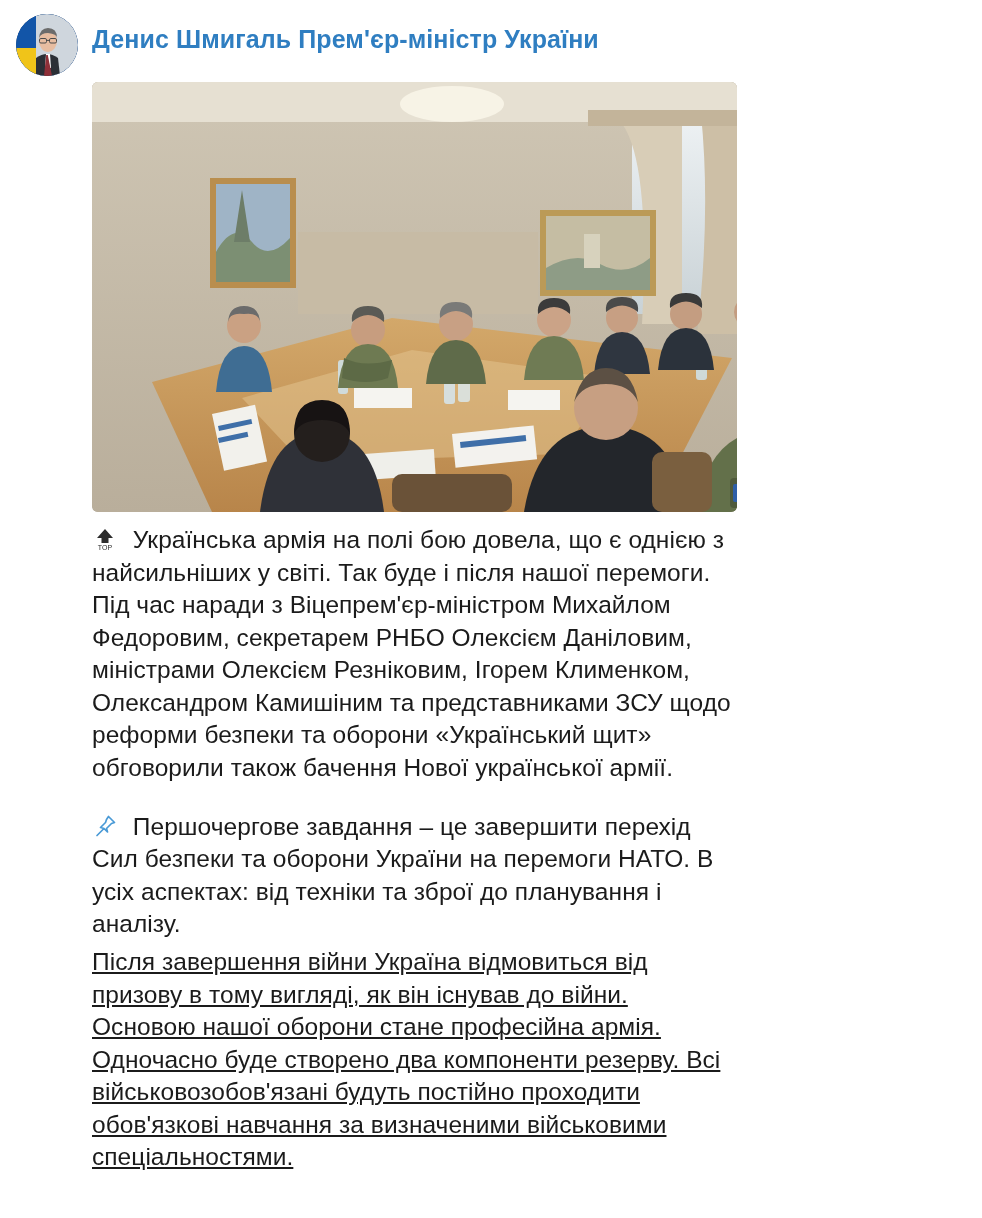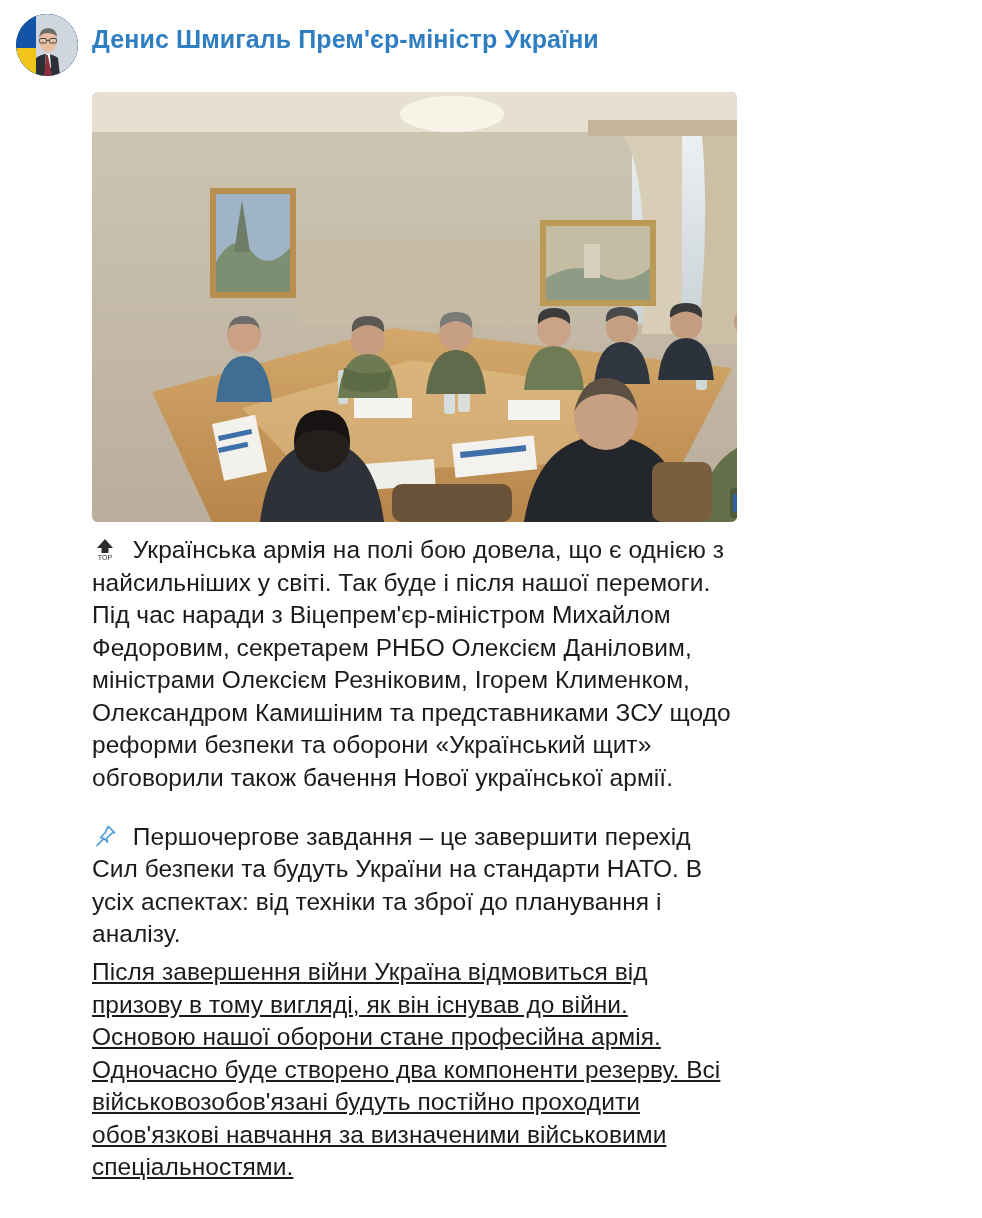--- a/index.html
+++ b/index.html
@@ -41,21 +41,21 @@
     font-size: 25px;
     font-weight: bold;
     color: #2f7ec1;
     letter-spacing: 0.1px;
     line-height: 1.1;
     padding-top: 12px;
     white-space: nowrap;
   }
   .content {
     margin-left: 76px;
-    margin-top: 16px;
+    margin-top: 6px;
     width: 645px;
   }
   .photo {
     width: 645px;
     height: 430px;
     border-radius: 6px;
     overflow: hidden;
     position: relative;
     background: #b5b0a4;
     display: block;
@@ -245,21 +245,21 @@
       </p>
 
       <div class="gap"></div>
 
       <p class="para">
         <span class="emoji-inline">
           <svg viewBox="0 0 26 26" width="26" height="26">
             <path d="M16.5 3.5 L22.5 9.5 L19.5 10.5 L14.5 15.5 L15.5 19 L12 15.5 L5 22.5 L12 15.5 L8.5 14.5 L13.5 9.5 L14.5 6.5 Z" fill="none" stroke="#4a9ad6" stroke-width="1.7" stroke-linejoin="round"></path>
           </svg>
         </span>
-        <span class="text-run">Першочергове завдання – це завершити перехід Сил безпеки та будуть України на стандарти НАТО. В усіх аспектах: від техніки та зброї до планування і аналізу.</span>
+        <span class="text-run">Першочергове завдання – це завершити перехід Сил безпеки та оборони України на перемоги НАТО. В усіх аспектах: від техніки та зброї до планування і аналізу.</span>
       </p>
 
       <p class="para">
         <span class="text-run">Після завершення війни Україна відмовиться від призову в тому вигляді, як він існував до війни. Основою нашої оборони стане професійна армія. Одночасно буде створено два компоненти резерву. Всі військовозобов'язані будуть постійно проходити обов'язкові навчання за визначеними військовими спеціальностями.</span>
       </p>
 
     </div>
   </div>
 </div>
 

